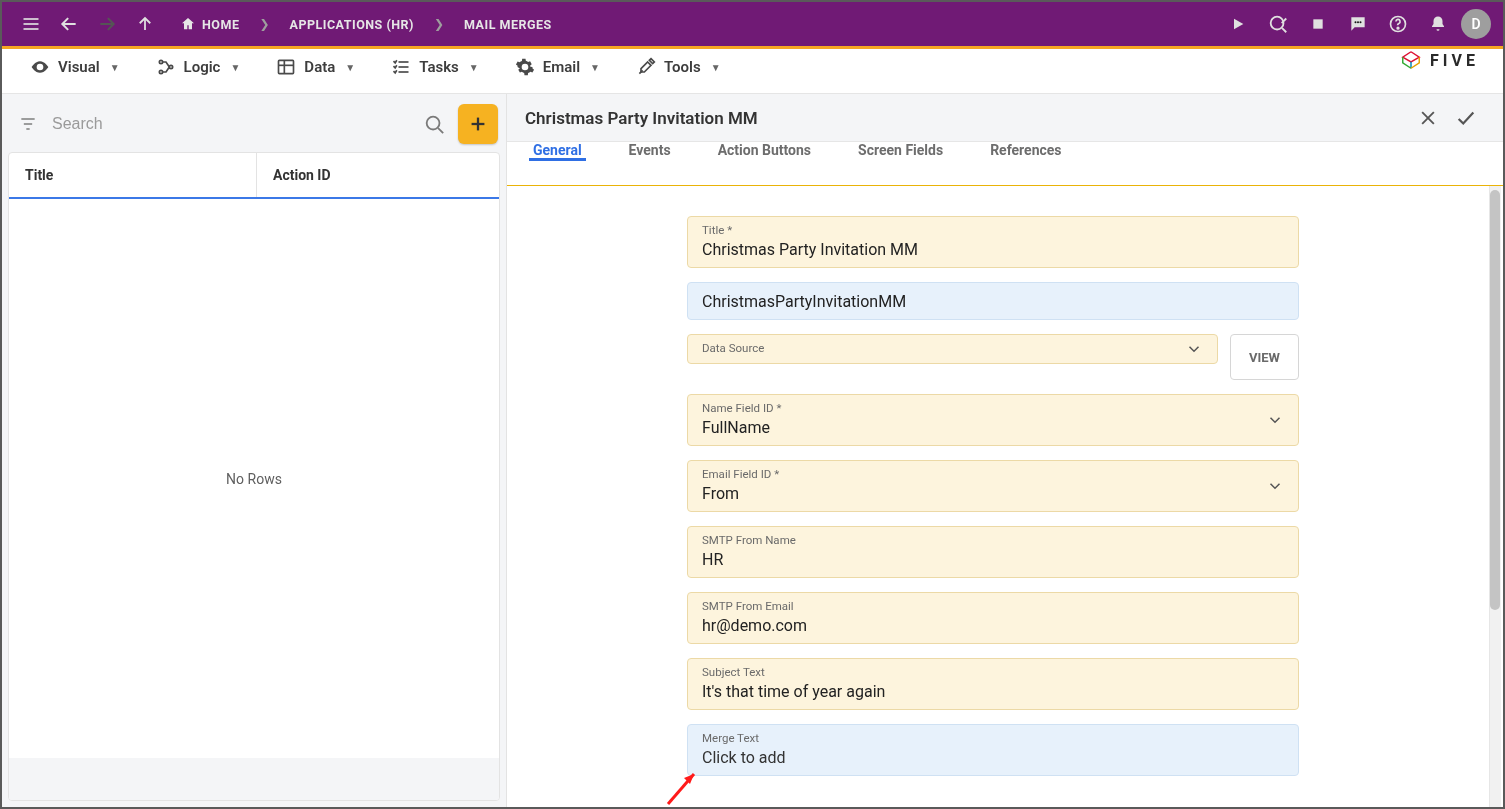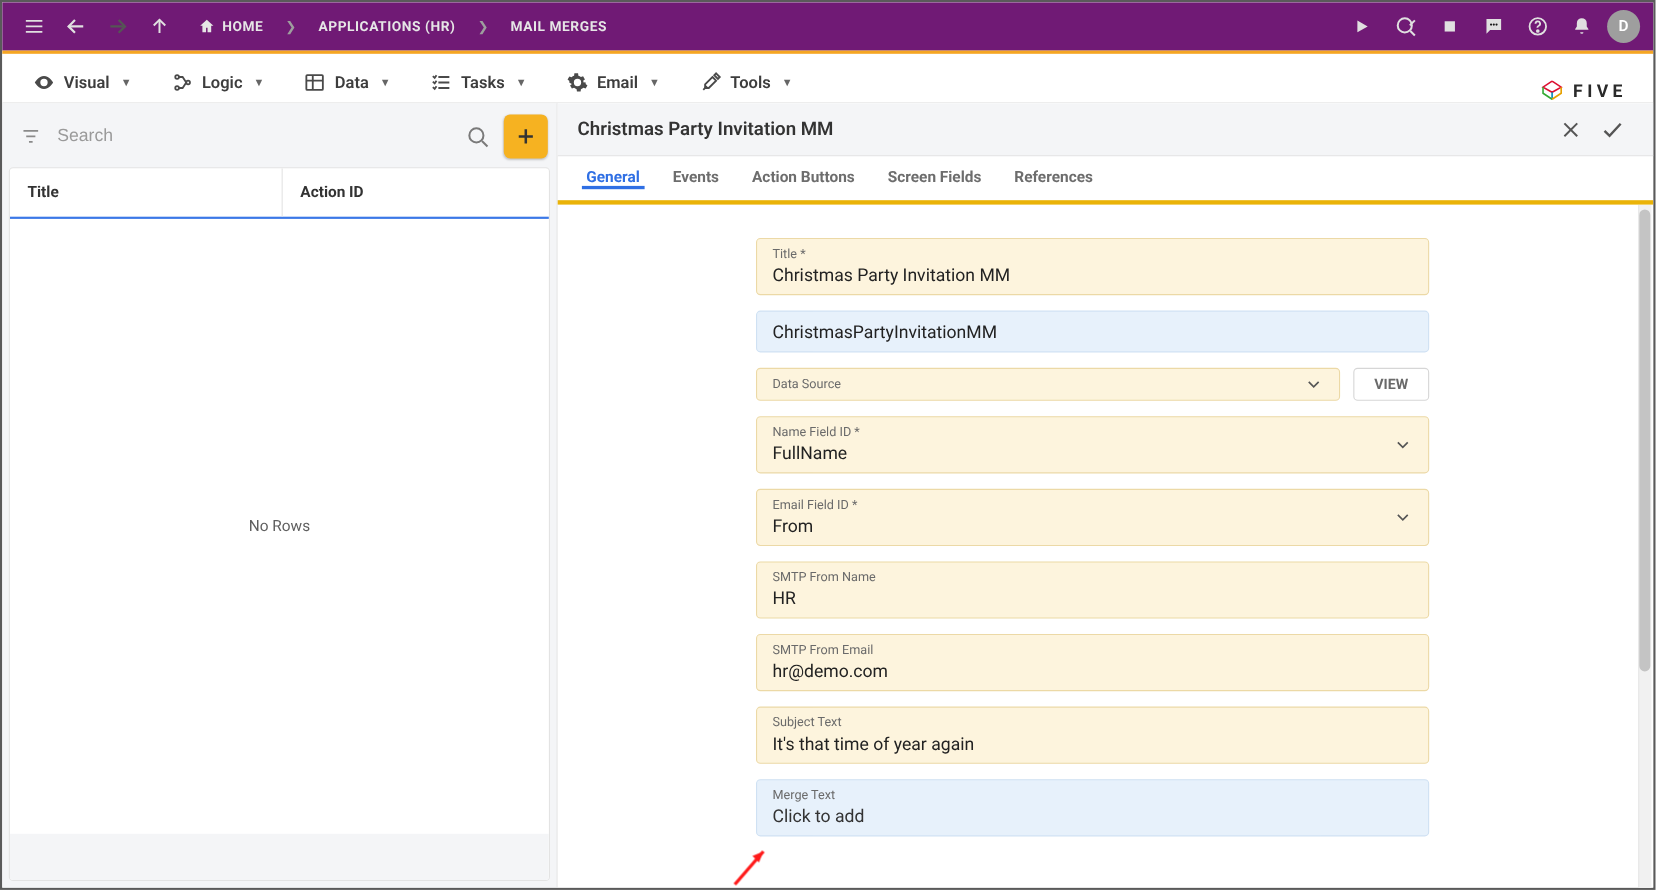--- a/index.html
+++ b/index.html
@@ -54,21 +54,21 @@
     background:#9e9e9e; color:#fff;
     display:flex; align-items:center; justify-content:center;
     font-weight:600;
   }
 
   .accent-strip { height:3px; background:#f5a623; }
 
   
   .menubar {
     height:45px;
-    display:flex; align-items:flex-end;
+    display:flex; align-items:flex-start;
     padding:0 10px;
     border-bottom:1px solid #e5e5e5;
     background:#fff;
   }
   .menu-item {
     display:flex; align-items:center; gap:8px;
     padding:8px 18px;
     font-weight:600;
     color:#3d3d3d;
     cursor:pointer;
@@ -150,24 +150,24 @@
   .detail-header {
     height:48px; background:#f4f5f7;
     display:flex; align-items:center;
     padding:0 18px;
     border-bottom:1px solid #e6e6e6;
   }
   .detail-title { font-weight:600; font-size:17px; color:#333; flex:1; }
   .hdr-ic { width:38px; height:38px; display:flex; align-items:center; justify-content:center; color:#555; cursor:pointer; }
 
   .tabs {
-    display:flex; gap:22px;
+    display:flex; gap:39px;
     padding:0 22px;
-    border-bottom:4px solid #eab308;
-    height:44px; align-items:center;
+    border-bottom:1px solid #eab308;
+    height:44px; align-items:flex-start;
   }
   .tab {
     display:flex; align-items:center;
     font-weight:700; font-size:14px;
     color:#6d6d6d;
     padding:0 4px;
     cursor:pointer;
     border-bottom:3px solid transparent;
   }
   .tab.active { color:#2f6fe4; border-bottom-color:#2f6fe4; }
@@ -198,21 +198,21 @@
   }
   .field .val {
     font-size:16px; color:#222;
     padding-top:3px;
   }
   .field .chevron {
     position:absolute; right:14px; top:50%; transform:translateY(-50%);
     color:#555;
   }
   .field-row { display:flex; align-items:stretch; gap:12px; margin-bottom:14px;}
-  .field-row .field { flex:1; margin-bottom:0; }
+  .field-row .field { flex:1; margin-bottom:16px; }
   .view-btn {
     border:1px solid #d6d6d6; background:#fff;
     padding:0 18px;
     font-weight:700; font-size:13px; color:#6a6a6a;
     border-radius:4px;
     display:flex; align-items:center;
     cursor:pointer;
   }
 
   .clicktoadd .val { color:#333; }

